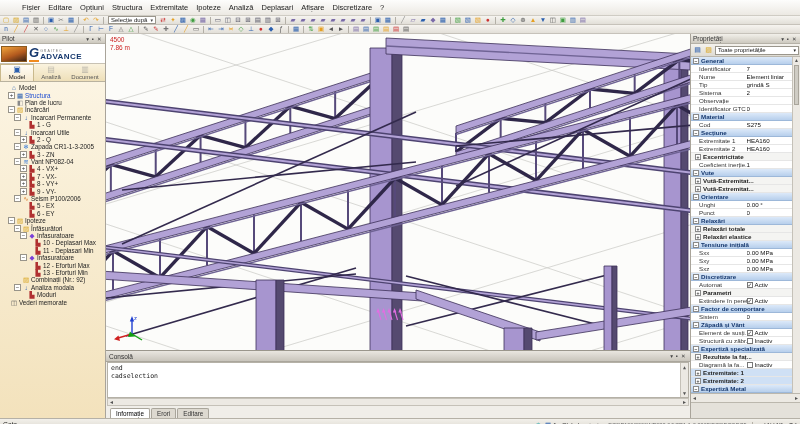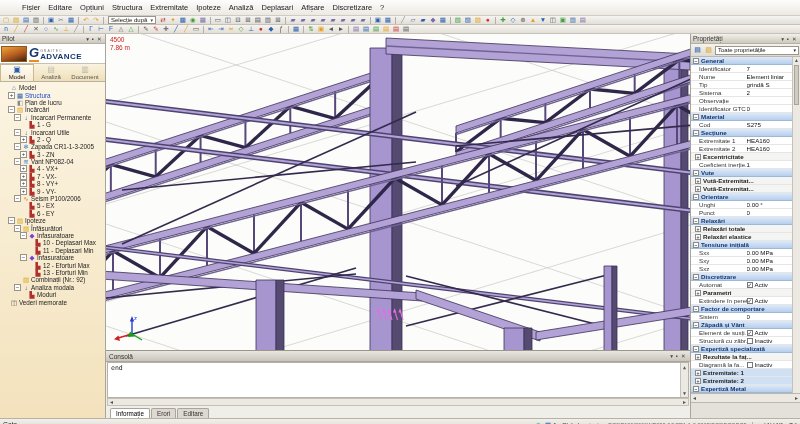--- a/index.html
+++ b/index.html
@@ -552,20 +552,21 @@
         <span class="winbtn">▾</span>
         <span class="winbtn">▪</span>
         <span class="winbtn">✕</span>
       </div>
       <div class="cbody" id="clines">
         <div class="vsc">
             <span>▲</span>
             <span>▼</span>
           </div>
       <div>end</div>
+          <div>cadselection</div>
         </div>
       <div class="chs">
           <span>◄</span>
           <span>►</span>
         </div>
       <div class="ctabs" id="ctabs">
           <div class="ctab active">Informație</div>
           <div class="ctab">Erori</div>
           <div class="ctab">Editare</div>
         </div>

